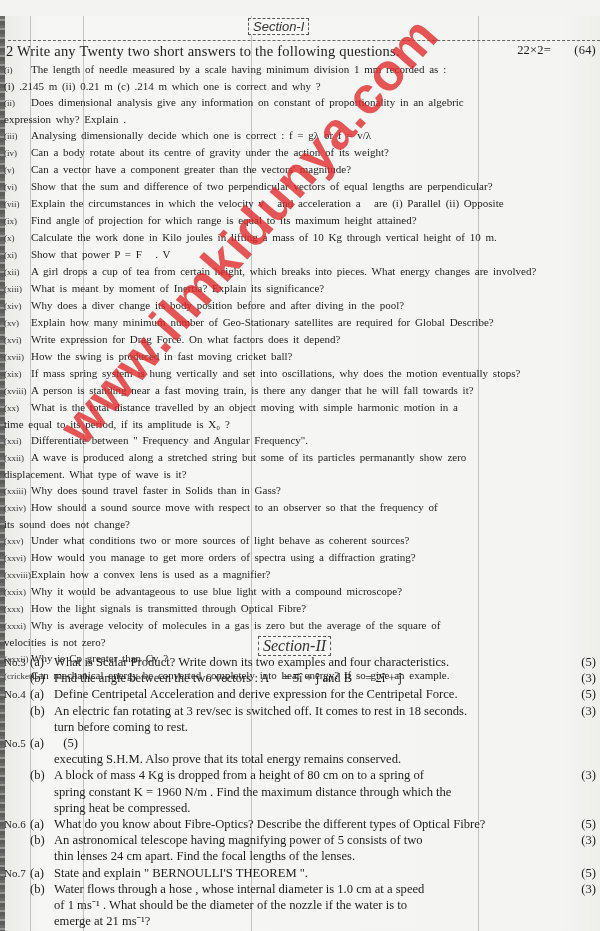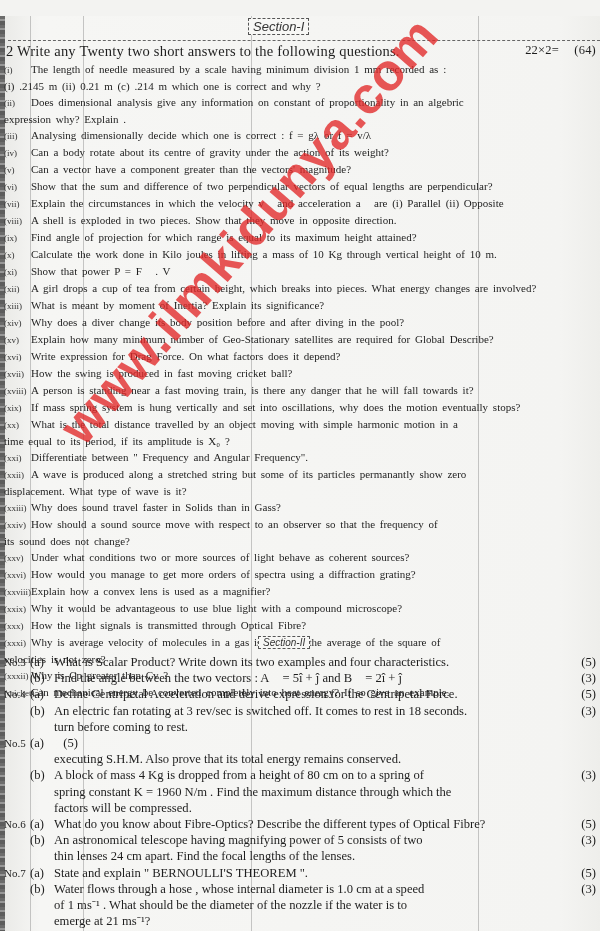--- a/index.html
+++ b/index.html
@@ -27,21 +27,21 @@
     font-family: "Liberation Sans", sans-serif; font-size: 13px; color: #333; background: #f7f7f5;
   }
   .dash-rule {
     position: absolute; left: 8px; right: 0; top: 24px; border-top: 1px dashed #666;
   }
 
   .q-header {
     position: absolute; left: 6px; top: 27px; width: 590px; font-size: 14.5px; letter-spacing: .2px;
   }
   .q-header .marks { position: absolute; right: 0; top: 0; font-size: 12.5px; }
-  .q-header .marks span { margin-left: 12px; }
+  .q-header .marks span { margin-left: 20px; }
 
   .short-list { position: absolute; left: 4px; top: 45px; width: 592px; font-size: 11px; line-height: 16px; }
   .sq { display: flex; }
   .sq .num { width: 27px; flex: none; font-size: 9px; padding-top: 1px; color: #333; }
   .sq .txt { flex: 1; word-spacing: 2px; }
 
   .sec2 { position: absolute; left: 4px; top: 638px; width: 592px; font-family: Liberation Serif, serif; font-size: 12.6px; line-height: 16.2px; }
   .lq { display: flex; }
   .lq .qno { width: 26px; flex: none; font-size: 11px; }
   .lq .part { width: 24px; flex: none; }
@@ -106,24 +106,20 @@
       </div>
       <div class="sq">
         <span class="num">(vi)</span>
         <span class="txt">Show that the sum and difference of two perpendicular vectors of equal lengths are perpendicular?</span>
       </div>
       <div class="sq">
         <span class="num">(vii)</span>
         <span class="txt">Explain the circumstances in which the velocity v⃗ and acceleration a⃗ are (i) Parallel (ii) Opposite</span>
       </div>
       <div class="sq">
-        <span class="num">(viii)</span>
-        <span class="txt">A shell is exploded in two pieces. Show that they move in opposite direction.</span>
-      </div>
-      <div class="sq">
         <span class="num">(ix)</span>
         <span class="txt">Find angle of projection for which range is equal to its maximum height attained?</span>
       </div>
       <div class="sq">
         <span class="num">(x)</span>
         <span class="txt">Calculate the work done in Kilo joules in lifting a mass of 10 Kg through vertical height of 10 m.</span>
       </div>
       <div class="sq">
         <span class="num">(xi)</span>
         <span class="txt">Show that power P = F⃗ . V⃗</span>
@@ -146,28 +142,28 @@
       </div>
       <div class="sq">
         <span class="num">(xvi)</span>
         <span class="txt">Write expression for Drag Force. On what factors does it depend?</span>
       </div>
       <div class="sq">
         <span class="num">(xvii)</span>
         <span class="txt">How the swing is produced in fast moving cricket ball?</span>
       </div>
       <div class="sq">
+        <span class="num">(xix)</span>
+        <span class="txt">If mass spring system is hung vertically and set into oscillations, why does the motion eventually stops?</span>
+      </div>
+      <div class="sq">
         <span class="num">(xviii)</span>
         <span class="txt">A person is standing near a fast moving train, is there any danger that he will fall towards it?</span>
       </div>
       <div class="sq">
-        <span class="num">(xix)</span>
-        <span class="txt">If mass spring system is hung vertically and set into oscillations, why does the motion eventually stops?</span>
-      </div>
-      <div class="sq">
         <span class="num">(xx)</span>
         <span class="txt">What is the total distance travelled by an object moving with simple harmonic motion in a</span>
       </div>
       <div class="sq cont">
         <span class="txt">time equal to its period, if its amplitude is X₀ ?</span>
       </div>
       <div class="sq">
         <span class="num">(xxi)</span>
         <span class="txt">Differentiate between " Frequency and Angular Frequency".</span>
       </div>
@@ -219,21 +215,21 @@
       <div class="sq">
         <span class="num">(xxxii)</span>
         <span class="txt">Why is Cp greater than Cv ?</span>
       </div>
       <div class="sq">
         <span class="num">(cricket)</span>
         <span class="txt">Can mechanical energy be converted completely into heat energy? If so give an example.</span>
       </div>
     </div>
 
-  <div class="section-box" style="left:258px; top:620px; font-size:10px;">Section-II</div>
+  <div class="section-box" style="left:258px; top:620px; font-size:16px;font-family:Liberation Serif, serif;">Section-II</div>
 
   <div class="sec2" id="sec2">
       <div class="lq">
         <span class="qno">No.3</span>
         <span class="part">(a)</span>
         <span class="body">What is Scalar Product? Write down its two examples and four characteristics.</span>
         <span class="mk">(5)</span>
       </div>
       <div class="lq">
         <span class="qno"></span>
@@ -270,21 +266,21 @@
         <span class="qno"></span>
         <span class="part">(b)</span>
         <span class="body">A block of mass 4 Kg is dropped from a height of 80 cm on to a spring of</span>
         <span class="mk">(3)</span>
       </div>
       <div class="lq cont">
         <span class="body">spring constant K = 1960 N/m . Find the maximum distance through which the</span>
         <span class="mk"></span>
       </div>
       <div class="lq cont">
-        <span class="body">factors will be compressed.</span>
+        <span class="body">spring heat be compressed.</span>
         <span class="mk"></span>
       </div>
       <div class="lq">
         <span class="qno">No.6</span>
         <span class="part">(a)</span>
         <span class="body">What do you know about Fibre-Optics? Describe the different types of Optical Fibre?</span>
         <span class="mk">(5)</span>
       </div>
       <div class="lq">
         <span class="qno"></span>

